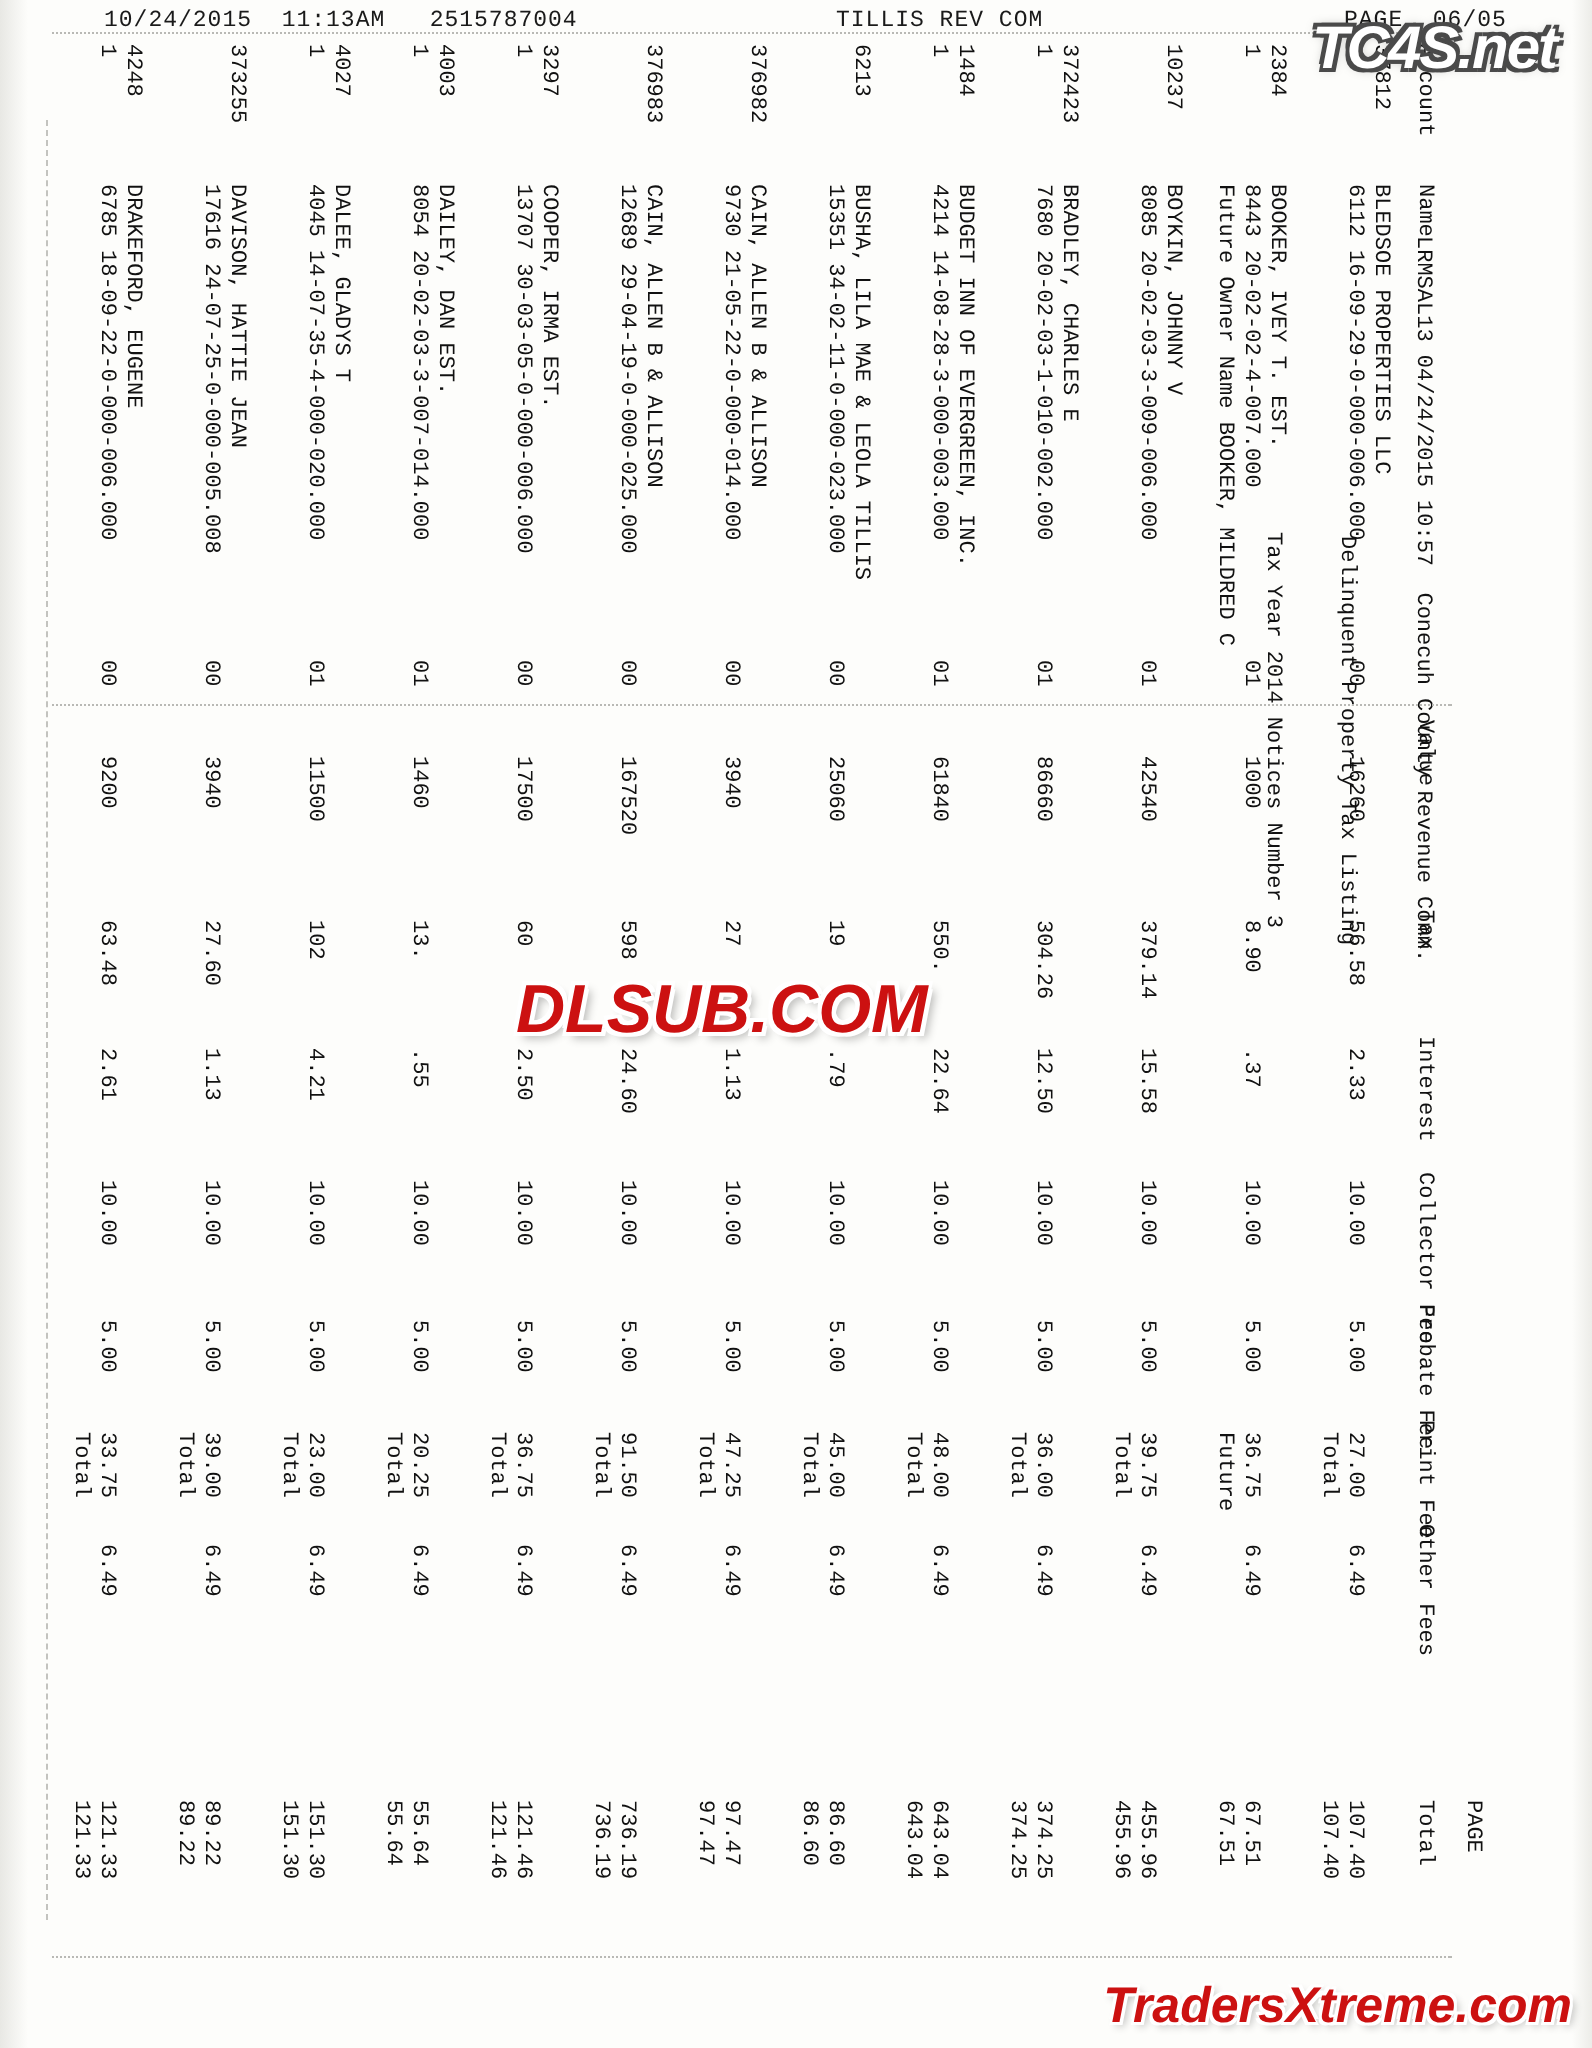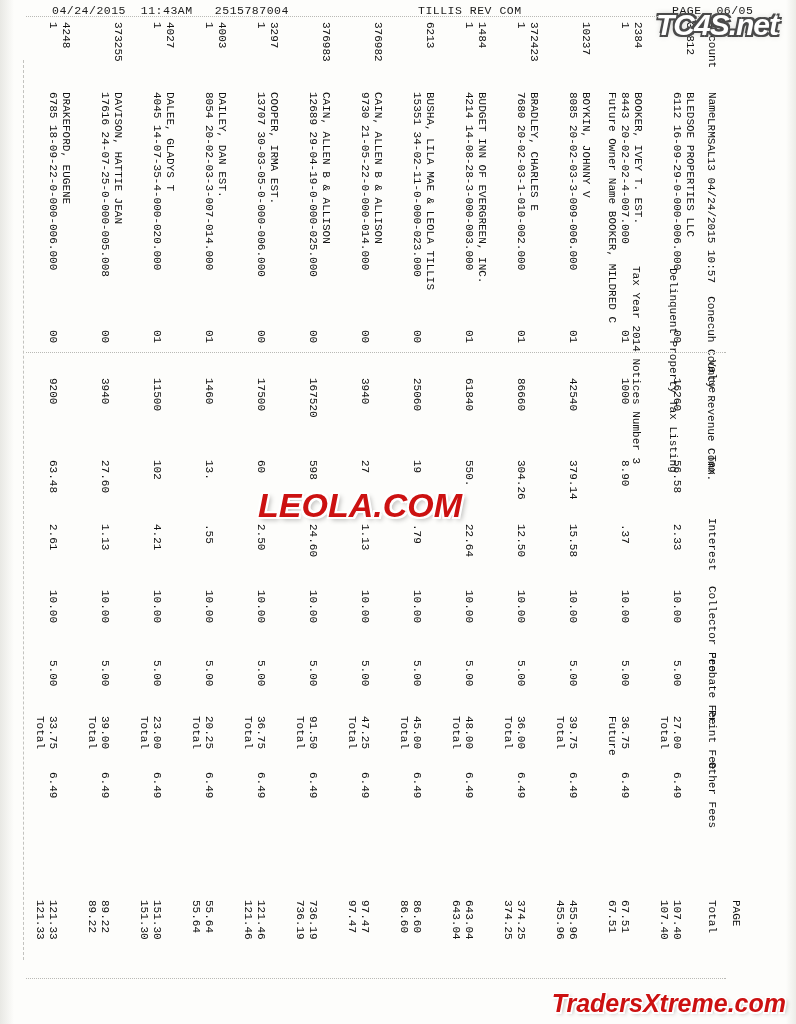--- a/index.html
+++ b/index.html
@@ -103,21 +103,21 @@
       2px 2px 4px rgba(0,0,0,.3);
   }
 </style>
 </head>
 <body>
 
 <div class="scan-edge-left"></div>
 <div class="scan-edge-right"></div>
 
 <div class="fax-header">
-  <span class="fh-left">04/24/2015  11:43AM   2515787004</span>
+  <span class="fh-left">10/24/2015  11:13AM   2515787004</span>
   <span class="fh-mid">TILLIS REV COM</span>
   <span class="fh-right">PAGE  06/05</span>
 </div>
 
 <div class="sheet">
   <div class="doc">
 
     <div class="rpt-head">
       <span class="ctr">LRMSAL13 04/24/2015 10:57  Conecuh County Revenue Comm.</span>
       <span class="ctr" style="margin-left:150px;">Delinquent Property Tax Listing</span>
@@ -350,14 +350,14 @@
         <div class="cell " style="left: 772px; top: 737px;">6.49</div>
         <div class="cell " style="left: 900px; top: 737px;">121.33</div>
         <div class="cell " style="left: 900px; top: 750px;">121.33</div>
       </div>
 
     <div class="tear"></div>
   </div>
 </div>
 
 <div class="wm-tc4s">TC4S.net</div>
-<div class="wm-dlsub">LEOLA.COM</div>
+<div class="wm-dlsub">DLSUB.COM</div>
 <div class="wm-tx">TradersXtreme.com</div>
 
 </body></html>

